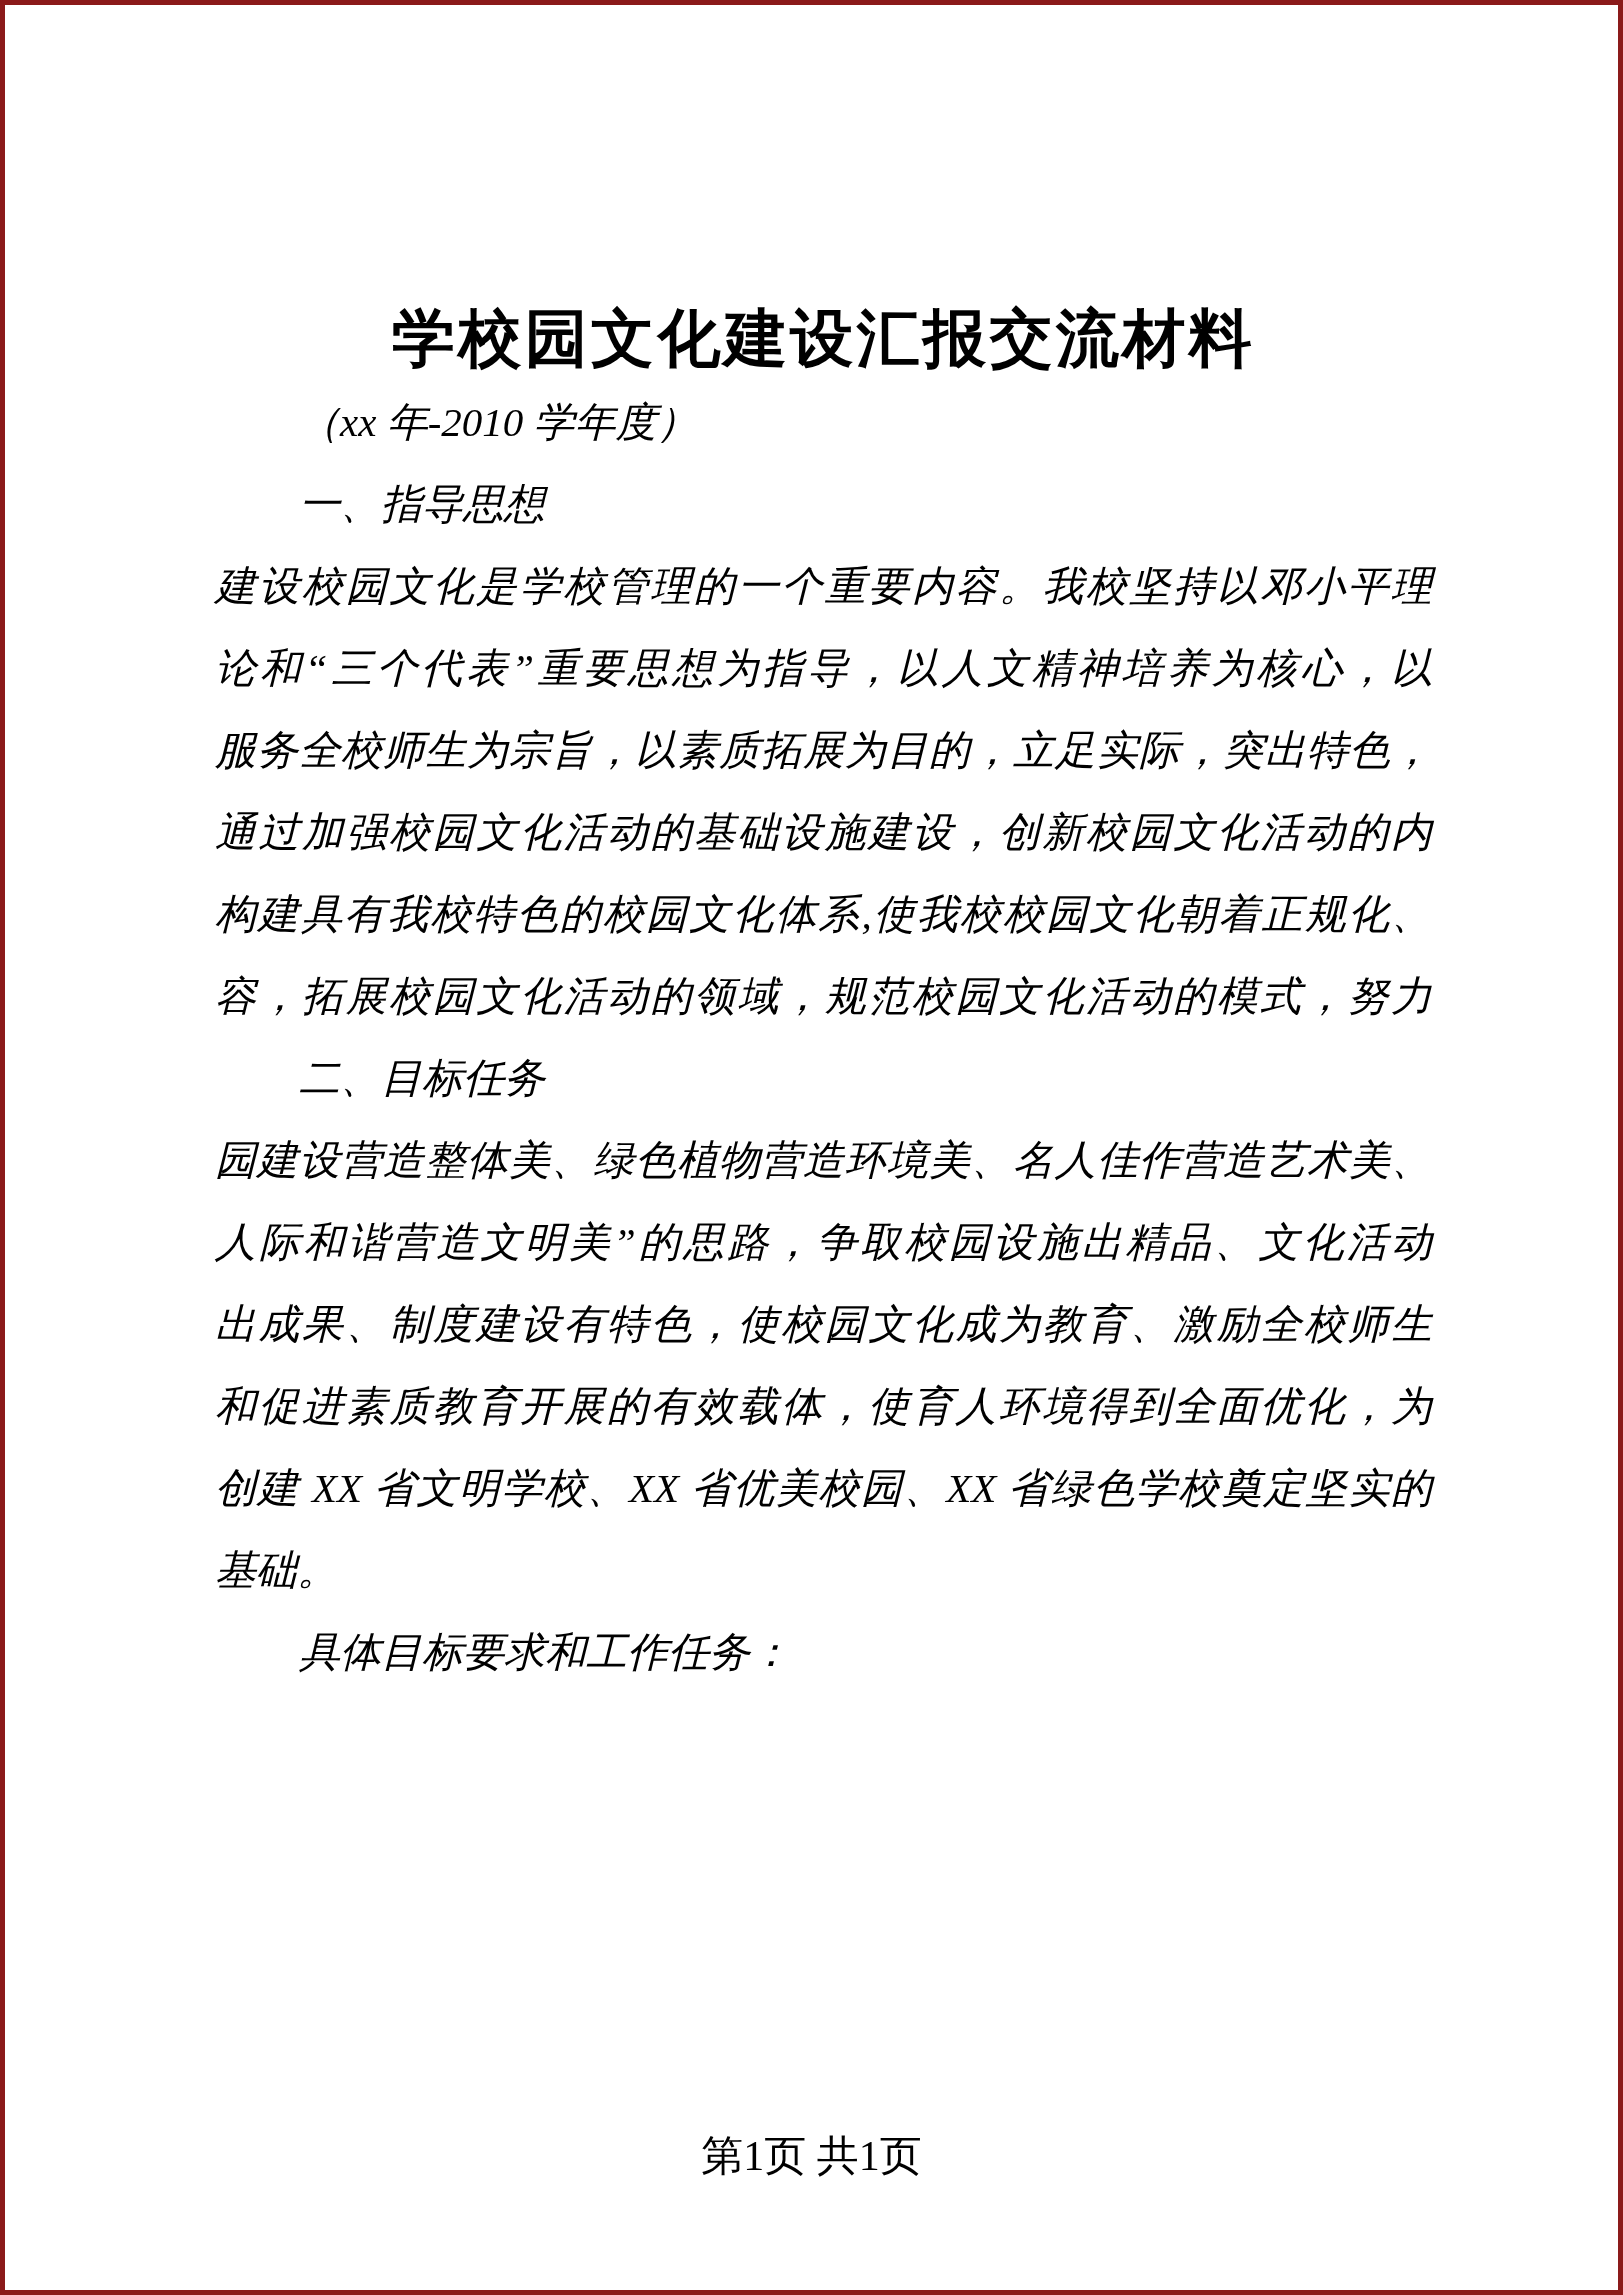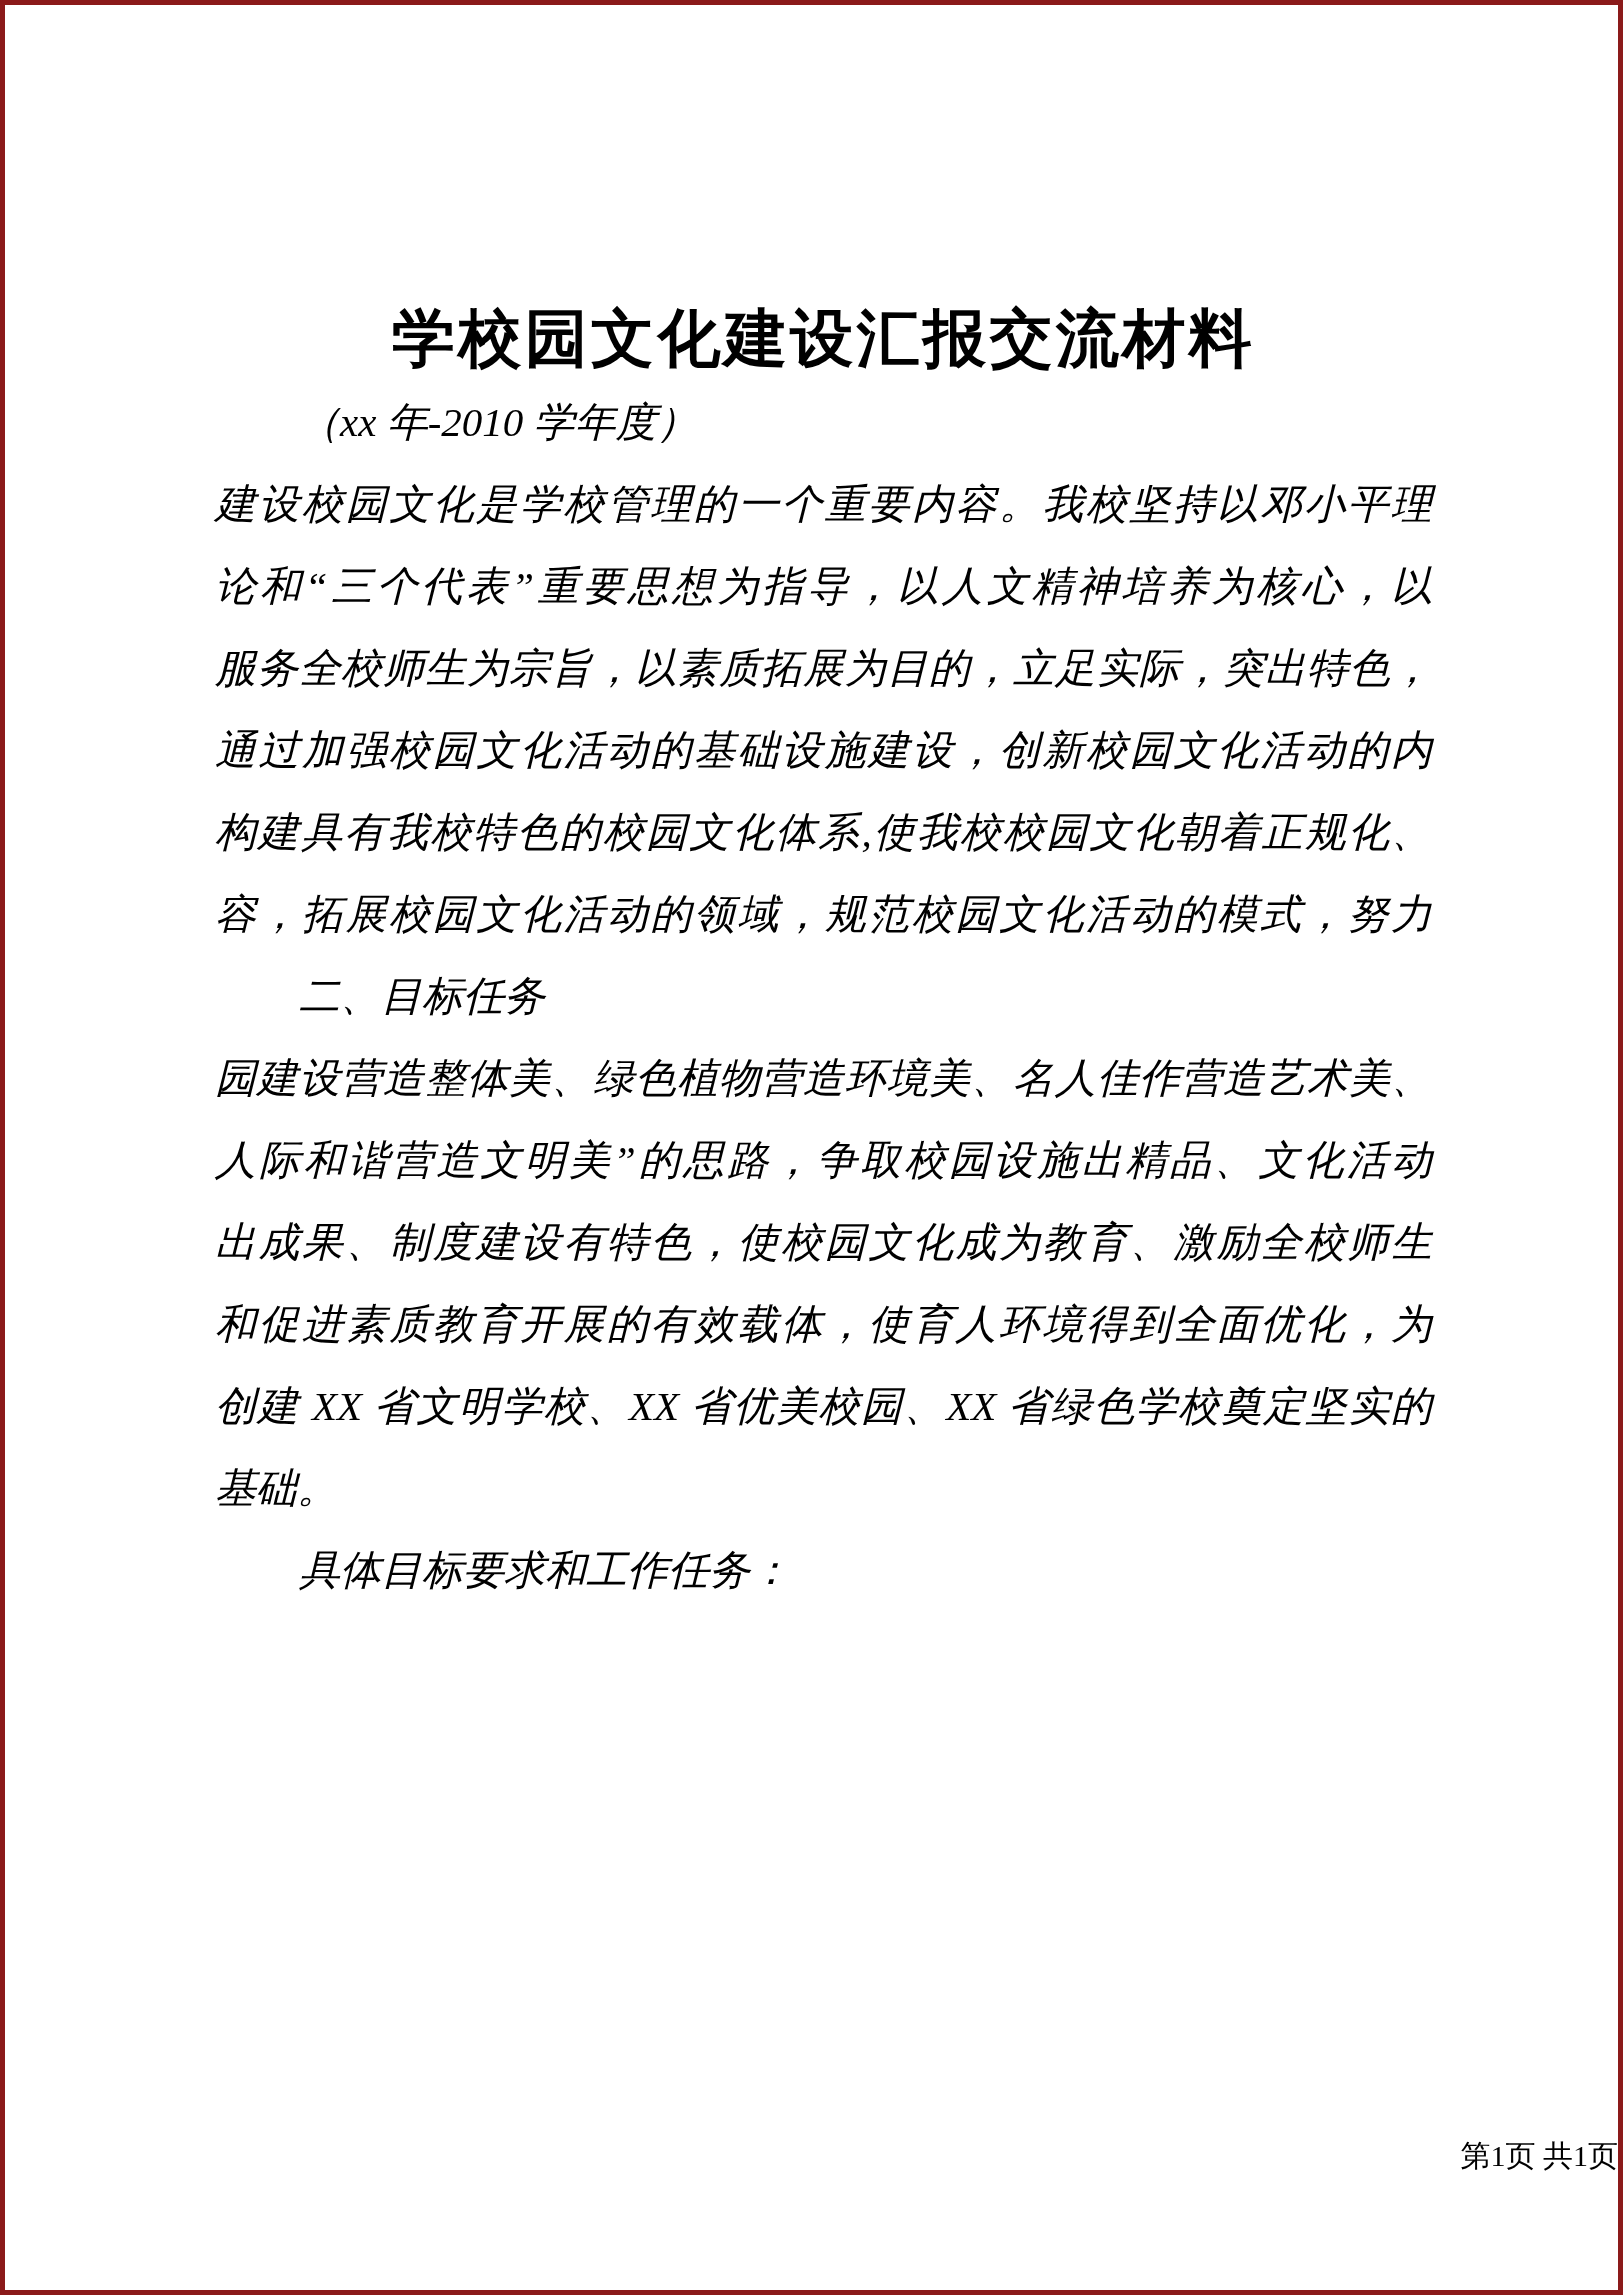--- a/index.html
+++ b/index.html
@@ -56,33 +56,34 @@
   .line.last {
     text-align: left;
   }
   .footer {
     position: absolute;
     left: 0;
     top: 2126px;
     width: 100%;
     height: 50px;
     line-height: 50px;
-    text-align: right;
-    font-size: 30px;
+    text-align: center;
+    font-size: 42px;
     font-style: normal;
   }
 </style>
 </head>
 <body>
 
 <div class="page" style="border-color: rgb(139, 26, 26); background: rgb(255, 255, 255); color: rgb(0, 0, 0); padding-left: 12px;">
   <div class="content">
     <h1 class="title">学校园文化建设汇报交流材料</h1>
     <div id="lines">
         <div class="line heading">（xx 年-2010 学年度）</div>
+        <div class="line heading">一、指导思想</div>
         <div class="line justify">建设校园文化是学校管理的一个重要内容。我校坚持以邓小平理</div>
         <div class="line justify">论和“三个代表”重要思想为指导，以人文精神培养为核心，以</div>
         <div class="line justify">服务全校师生为宗旨，以素质拓展为目的，立足实际，突出特色，</div>
         <div class="line justify">通过加强校园文化活动的基础设施建设，创新校园文化活动的内</div>
         <div class="line justify">构建具有我校特色的校园文化体系,使我校校园文化朝着正规化、</div>
         <div class="line justify">容，拓展校园文化活动的领域，规范校园文化活动的模式，努力</div>
         <div class="line heading">二、目标任务</div>
         <div class="line justify">园建设营造整体美、绿色植物营造环境美、名人佳作营造艺术美、</div>
         <div class="line justify">人际和谐营造文明美”的思路，争取校园设施出精品、文化活动</div>
         <div class="line justify">出成果、制度建设有特色，使校园文化成为教育、激励全校师生</div>

